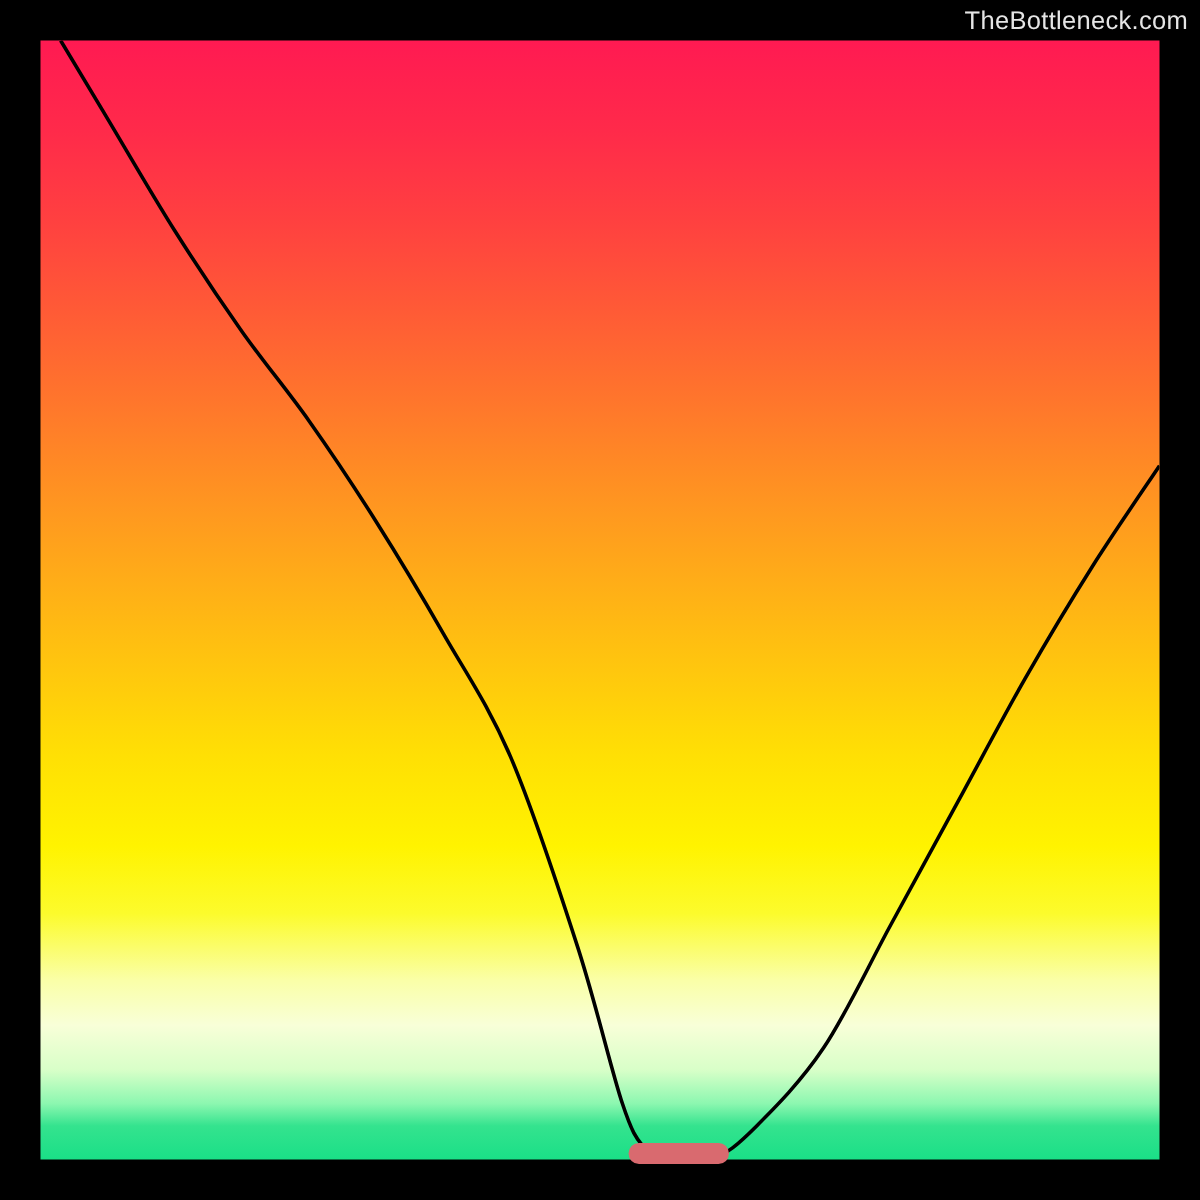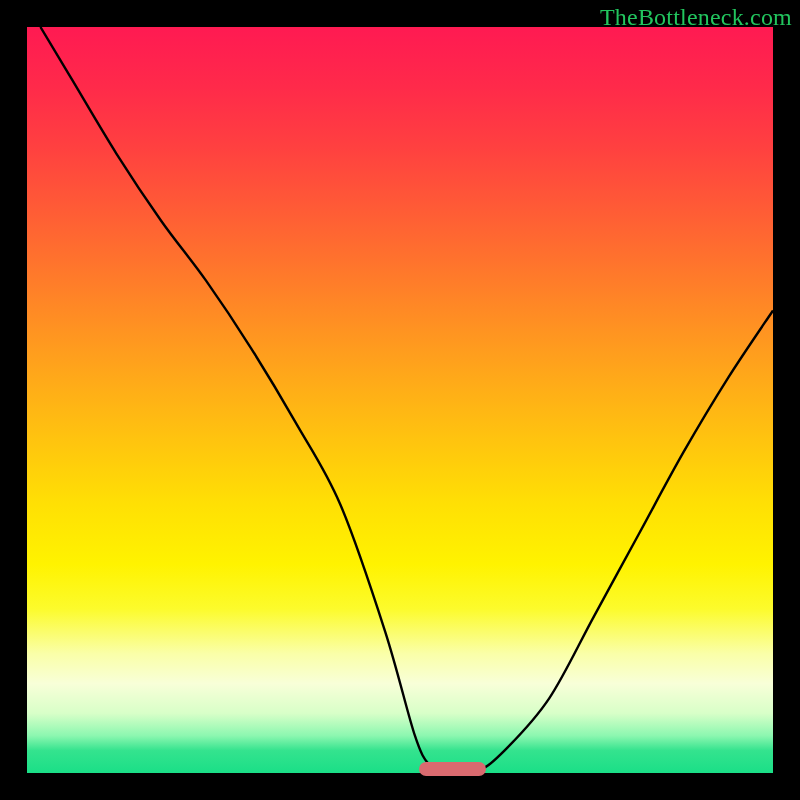--- a/index.html
+++ b/index.html
@@ -48,23 +48,23 @@
   .marker {
     position: absolute;
     height: 14px;
     border-radius: 7px;
     background: #d96a6f;
   }
   .attribution {
     position: absolute;
     top: 4px;
     right: 8px;
-    font-family: Liberation Serif, serif;
-    font-size: 24px;
-    color: #22c55e;
+    font-family: Liberation Sans, sans-serif;
+    font-size: 17px;
+    color: #e5e5e5;
     letter-spacing: 0.2px;
   }
 </style>
 </head>
 <body>
 
 <div class="frame">
   <div class="plot-area">
     <svg class="curve-svg" viewBox="0 0 746 746" preserveAspectRatio="none">
       <path d="M 13.43 0.00 C 18.65 8.70, 32.08 31.08, 44.76 52.22 C 57.44 73.36, 74.60 103.20, 89.52 126.82 C 104.44 150.44, 119.36 172.82, 134.28 193.96 C 149.20 215.10, 164.12 232.50, 179.04 253.64 C 193.96 274.78, 208.88 297.16, 223.80 320.78 C 238.72 344.40, 253.64 369.27, 268.56 395.38 C 283.48 421.49, 298.40 442.63, 313.32 477.44 C 328.24 512.25, 345.65 565.72, 358.08 604.26 C 370.51 642.80, 380.46 686.32, 387.92 708.70 C 395.38 731.08, 397.87 732.32, 402.84 738.54 C 407.81 744.76, 410.30 744.76, 417.76 746.00 C 425.22 747.24, 437.65 749.73, 447.60 746.00 C 457.55 742.27, 465.01 736.05, 477.44 723.62 C 489.87 711.19, 507.28 693.78, 522.20 671.40 C 537.12 649.02, 552.04 616.69, 566.96 589.34 C 581.88 561.99, 596.80 534.63, 611.72 507.28 C 626.64 479.93, 641.56 451.33, 656.48 425.22 C 671.40 399.11, 686.32 374.24, 701.24 350.62 C 716.16 327.00, 738.54 294.67, 746.00 283.48"></path>

